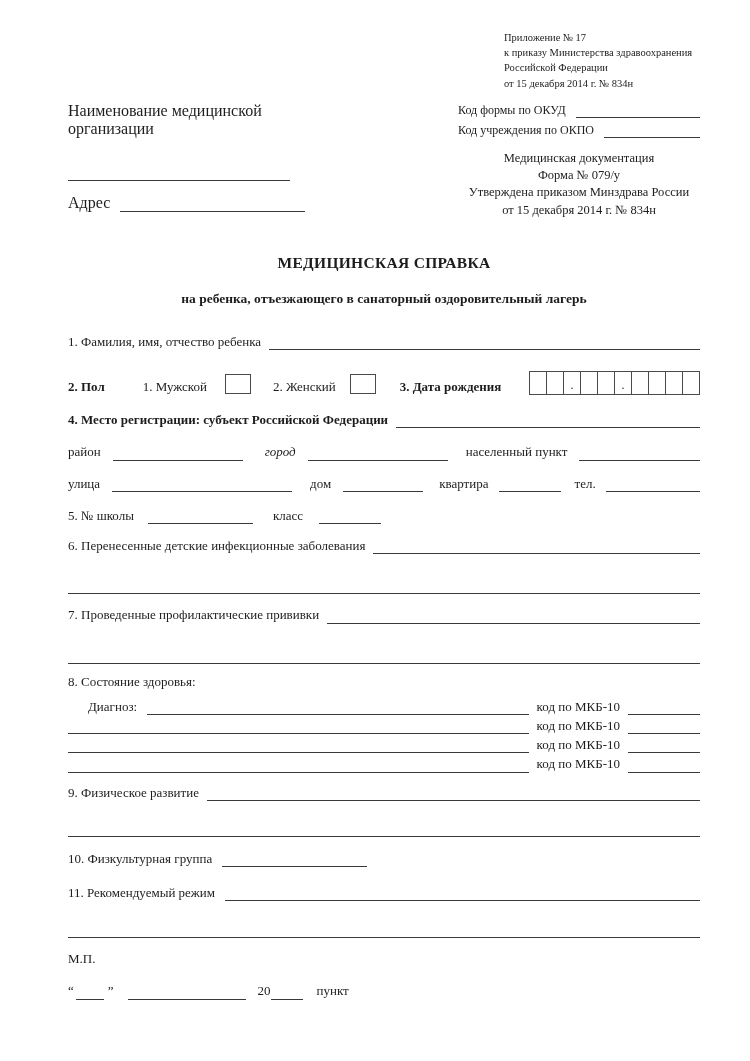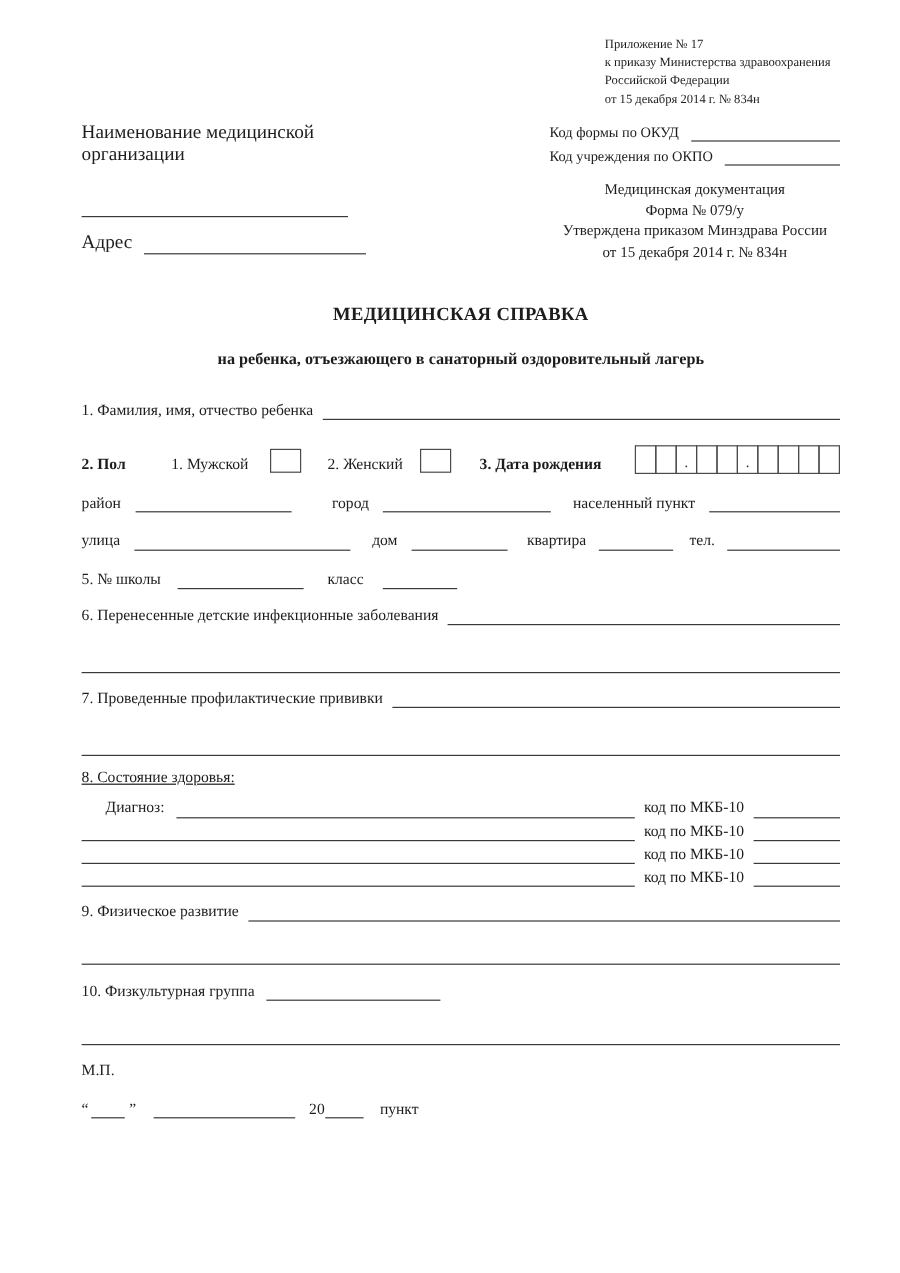--- a/index.html
+++ b/index.html
@@ -104,24 +104,28 @@
       <span class="dcell"></span>
       <span class="dcell"></span>
       <span class="dcell">.</span>
       <span class="dcell"></span>
       <span class="dcell"></span>
       <span class="dcell"></span>
       <span class="dcell"></span>
     </span>
   </div>
 
+  <div class="row f" style="margin-top:17px;">
+    <span class="nowrap b">4. Место регистрации: субъект Российской Федерации</span>
+    <span class="ul grow" style="margin-left:8px;"></span>
+  </div>
   <div class="row f" style="margin-top:16px;">
     <span class="nowrap">район</span>
     <span class="ul" style="width:130px;margin-left:12px;"></span>
-    <span class="nowrap" style="margin-left:34px;">город</span>
+    <span class="nowrap" style="margin-left:22px;font-style:italic;">город</span>
     <span class="ul" style="width:140px;margin-left:12px;"></span>
     <span class="nowrap" style="margin-left:18px;">населенный пункт</span>
     <span class="ul grow" style="margin-left:12px;"></span>
   </div>
   <div class="row f" style="margin-top:15px;">
     <span class="nowrap">улица</span>
     <span class="ul" style="width:180px;margin-left:12px;"></span>
     <span class="nowrap" style="margin-left:18px;">дом</span>
     <span class="ul" style="width:80px;margin-left:12px;"></span>
     <span class="nowrap" style="margin-left:16px;">квартира</span>
@@ -146,21 +150,21 @@
   </div>
 
   <div class="row f" style="margin-top:13px;">
     <span class="nowrap">7. Проведенные профилактические прививки</span>
     <span class="ul grow" style="margin-left:8px;"></span>
   </div>
   <div class="row">
     <span class="ul grow fullline"></span>
   </div>
 
-  <div class="f" style="margin-top:10px;text-decoration:underline;">
+  <div class="f" style="margin-top:10px;">
     <span>8. Состояние здоровья:</span>
   </div>
   <div class="row" style="margin-top:9px;">
     <span class="nowrap indent">Диагноз:</span>
     <span class="ul grow" style="margin-left:10px;"></span>
     <span class="nowrap" style="margin-left:8px;">код по МКБ-10</span>
     <span class="ul icd-short"></span>
   </div>
   <div class="row" style="margin-top:3px;">
     <span class="ul grow"></span>
@@ -184,20 +188,24 @@
   </div>
   <div class="row">
     <span class="ul grow" style="margin-top:20px;"></span>
   </div>
 
   <div class="row f" style="margin-top:14px;">
     <span class="nowrap">10. Физкультурная группа</span>
     <span class="ul" style="width:145px;margin-left:10px;"></span>
   </div>
 
+  <div class="row f" style="margin-top:18px;">
+    <span class="nowrap">11. Рекомендуемый режим</span>
+    <span class="ul grow" style="margin-left:10px;"></span>
+  </div>
 
   <div class="row">
     <span class="ul grow" style="margin-top:21px;"></span>
   </div>
 
   <div class="f" style="margin-top:13px;">
     <span>М.П.</span>
   </div>
   <div class="row" style="margin-top:16px;">
     <span class="nowrap">“</span>

